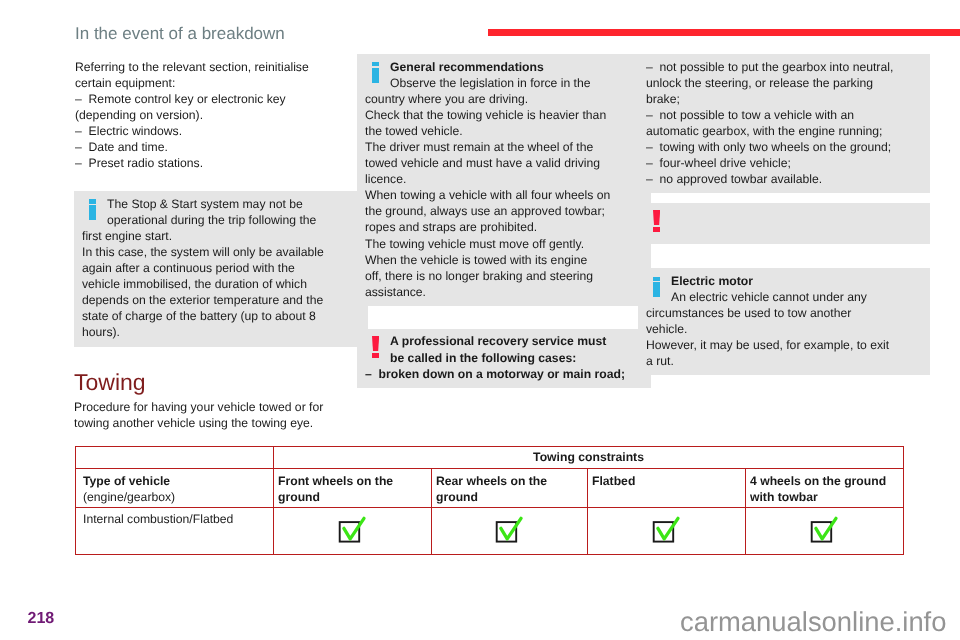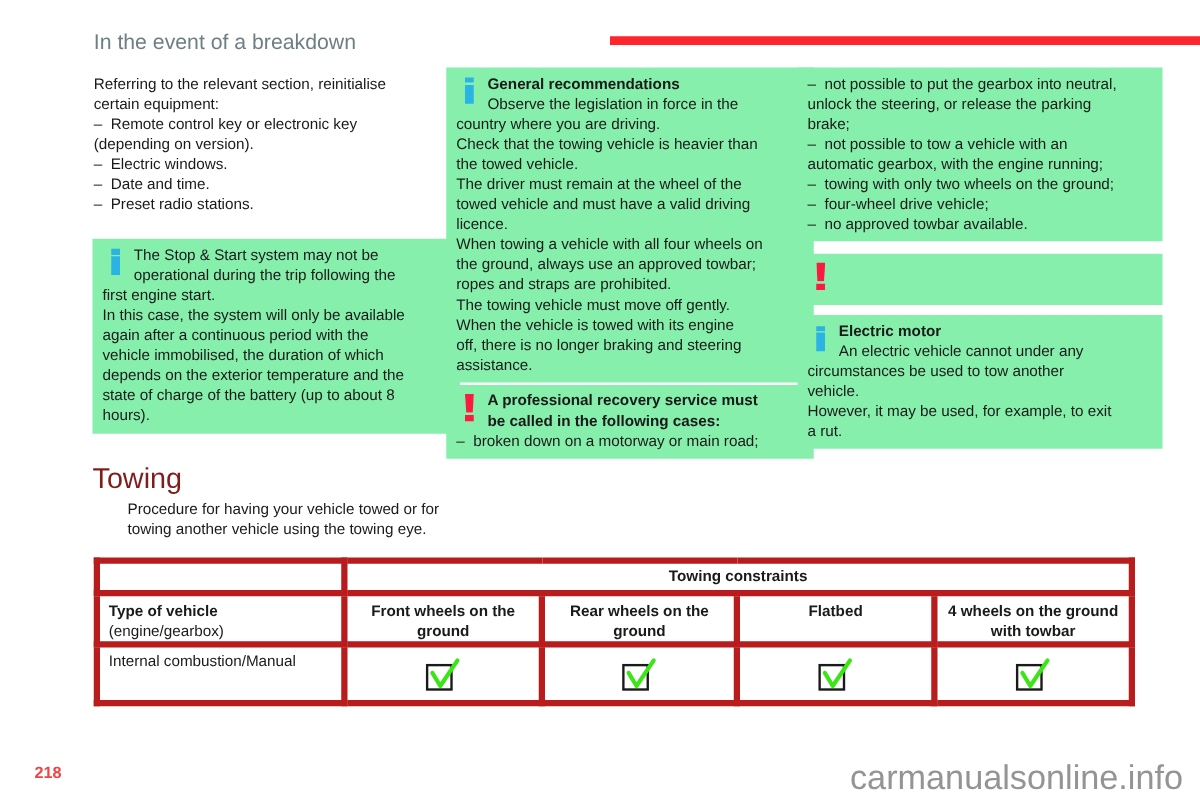--- a/index.html
+++ b/index.html
@@ -4,39 +4,39 @@
 <style>
   *{margin:0;padding:0;box-sizing:border-box;}
   html,body{width:960px;height:640px;}
   body{background:#fff;font-family:"Liberation Sans",sans-serif;position:relative;overflow:hidden;color:#1a1a1a;-webkit-font-smoothing:antialiased;text-rendering:geometricPrecision;}
   .hdr-title{position:absolute;left:75px;top:23.5px;font-size:17px;color:#6d7f83;}
   .hdr-rule{position:absolute;left:488px;top:28.9px;width:472px;height:6.9px;background:#fe252d;}
   .col{position:absolute;width:294px;font-size:12.2px;line-height:16.1px;}
   .colL{left:74px;top:58.5px;}
   .colM{left:357px;top:54px;}
   .colR{left:638px;top:54px;width:292px;}
-  .panel{background:#86efac;padding:4.5px 8px 6px 8px;position:relative;overflow:hidden;}
+  .panel{background:#e5e5e5;padding:4.5px 8px 6px 8px;position:relative;overflow:hidden;}
   .icowrap{float:left;width:25px;height:31px;position:relative;}
   .ico-i .dot{position:absolute;left:6.8px;top:3.8px;width:7px;height:4.2px;background:#2bb4e3;}
   .ico-i .stem{position:absolute;left:6.8px;top:9.6px;width:7px;height:14.8px;background:#2bb4e3;}
   .ico-w .bang{position:absolute;left:7px;top:2.7px;width:7.2px;height:15.2px;background:#fd1a40;clip-path:polygon(0 0,100% 0,86% 100%,14% 100%);}
   .ico-w .bdot{position:absolute;left:7.2px;top:20px;width:7px;height:4.3px;background:#fd1a40;}
   .sec{font-size:23px;font-weight:normal;color:#7f1d1d;line-height:1;margin-top:24px;}
-  .secbody{margin-top:5px;margin-left:28px;}
+  .secbody{margin-top:5px;}
   .pad1{padding-left:1px;}
   table.tbl{position:absolute;left:75px;top:446px;width:828px;border-collapse:collapse;font-size:12.2px;table-layout:fixed;}
-  table.tbl td{border:5px solid #b91c1c;padding:0;vertical-align:top;}
+  table.tbl td{border:1px solid #b91c1c;padding:0;vertical-align:top;}
   table.tbl td.th-group{text-align:center;font-weight:bold;height:21.4px;line-height:21.4px;}
-  table.tbl td.th-col{text-align:center;font-weight:bold;line-height:15.6px;padding:4.5px 4px 0 4px;height:38.7px;}
+  table.tbl td.th-col{text-align:left;font-weight:bold;line-height:15.6px;padding:4.5px 4px 0 4px;height:38.7px;}
   table.tbl td.th-row{padding:4.5px 0 0 7px;line-height:15.6px;height:38.7px;}
   table.tbl td.th-row b{font-weight:bold;}
   table.tbl td.cell-label{padding:4px 0 0 7px;height:46.9px;}
   table.tbl td.cell-chk{text-align:center;padding:8px 0 0 0;height:46.9px;}
   .chk{display:inline-block;vertical-align:top;}
-  .pgnum{position:absolute;left:27.5px;top:611px;font-size:13px;font-weight:bold;color:#ef4444;line-height:1;}
+  .pgnum{position:absolute;left:27.5px;top:611px;font-size:16px;font-weight:bold;color:#701a75;line-height:1;}
   .wmark{position:absolute;left:680px;top:608px;font-size:27.4px;color:#949494;line-height:1;}
 
 </style>
 </head>
 <body>
 
 <div class="hdr-title">In the event of a breakdown</div>
 <div class="hdr-rule"></div>
 
 <div class="col colL">
@@ -53,41 +53,41 @@
 </div>
 
 <div class="col colM">
   <div class="panel">
     <span class="icowrap ico-i">
         <span class="dot"></span>
         <span class="stem"></span>
       </span>
     <div><b>General recommendations</b><br><span>Observe the legislation in force in the<br>country where you are driving.<br>Check that the towing vehicle is heavier than<br>the towed vehicle.<br>The driver must remain at the wheel of the<br>towed vehicle and must have a valid driving<br>licence.<br>When towing a vehicle with all four wheels on<br>the ground, always use an approved towbar;<br>ropes and straps are prohibited.<br>The towing vehicle must move off gently.<br>When the vehicle is towed with its engine<br>off, there is no longer braking and steering<br>assistance.</span></div>
   </div>
-  <div class="panel" style="margin-top:2px;">
+  <div class="panel" style="margin-top:23px;font-weight:bold;">
     <span class="icowrap ico-w">
         <span class="bang"></span>
         <span class="bdot"></span>
       </span>
     <div><b>A professional recovery service must<br>be called in the following cases:</b><br><span>–&nbsp; broken down on a motorway or main road;</span></div>
   </div>
 </div>
 
 <div class="col colR">
   <div class="panel">
     <div>–&nbsp; not possible to put the gearbox into neutral,<br>unlock the steering, or release the parking<br>brake;<br>–&nbsp; not possible to tow a vehicle with an<br>automatic gearbox, with the engine running;<br>–&nbsp; towing with only two wheels on the ground;<br>–&nbsp; four-wheel drive vehicle;<br>–&nbsp; no approved towbar available.</div>
   </div>
   <div class="panel" style="margin-top:9.5px;">
     <span class="icowrap ico-w">
         <span class="bang"></span>
         <span class="bdot"></span>
       </span>
     <div><br></div>
   </div>
-  <div class="panel" style="margin-top:8px;">
+  <div class="panel" style="margin-top:24px;">
     <span class="icowrap ico-i">
         <span class="dot"></span>
         <span class="stem"></span>
       </span>
     <div><b>Electric motor</b><br><span>An electric vehicle cannot under any<br>circumstances be used to tow another<br>vehicle.<br>However, it may be used, for example, to exit<br>a rut.</span></div>
   </div>
 </div>
 
 <table class="tbl">
   <colgroup>
@@ -103,21 +103,21 @@
     <td colspan="4" class="th-group">Towing constraints</td>
   </tr>
   <tr>
     <td class="th-row"><b>Type of vehicle</b><br><span>(engine/gearbox)</span></td>
     <td class="th-col">Front wheels on the<br>ground</td>
     <td class="th-col">Rear wheels on the<br>ground</td>
     <td class="th-col">Flatbed</td>
     <td class="th-col">4 wheels on the ground<br>with towbar</td>
   </tr>
   <tr>
-    <td class="cell-label">Internal combustion/Manual</td>
+    <td class="cell-label">Internal combustion/Flatbed</td>
     <td class="cell-chk"><span class="chk"><svg width="30" height="30" viewBox="-0.6 0 30 30">
               <rect x="1.1" y="6.1" width="19.5" height="19.5" fill="none" stroke="#1a1a1a" stroke-width="1.9"></rect>
               <path d="M5.3 12.3 L11.6 22.8 L25.4 2.3" fill="none" stroke="#3ce516" stroke-width="3.3" stroke-linecap="round" stroke-linejoin="round"></path>
             </svg></span></td>
     <td class="cell-chk"><span class="chk"><svg width="30" height="30" viewBox="-0.6 0 30 30">
               <rect x="1.1" y="6.1" width="19.5" height="19.5" fill="none" stroke="#1a1a1a" stroke-width="1.9"></rect>
               <path d="M5.3 12.3 L11.6 22.8 L25.4 2.3" fill="none" stroke="#3ce516" stroke-width="3.3" stroke-linecap="round" stroke-linejoin="round"></path>
             </svg></span></td>
     <td class="cell-chk"><span class="chk"><svg width="30" height="30" viewBox="-0.6 0 30 30">
               <rect x="1.1" y="6.1" width="19.5" height="19.5" fill="none" stroke="#1a1a1a" stroke-width="1.9"></rect>

